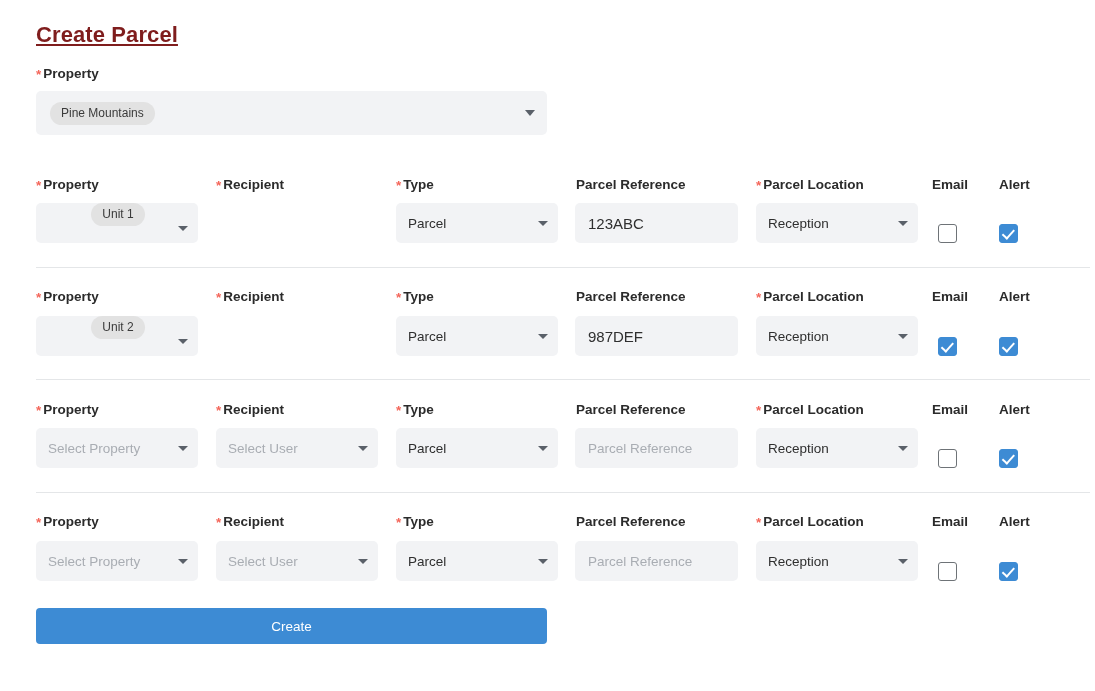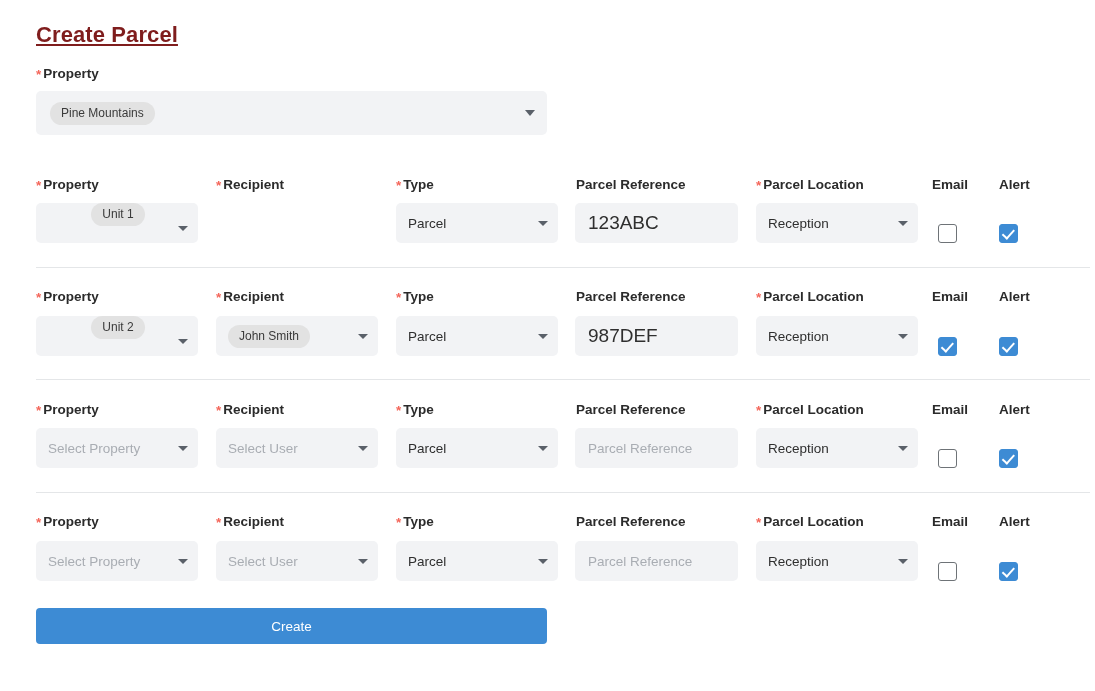--- a/index.html
+++ b/index.html
@@ -101,21 +101,21 @@
     font-size: 13.5px;
     color: #2f2f2f;
     white-space: nowrap;
   }
   .placeholder {
     font-size: 13.5px;
     color: #a9adb3;
     white-space: nowrap;
   }
   .input-val {
-    font-size: 19px;
+    font-size: 15px;
     color: #2f2f2f;
     white-space: nowrap;
   }
 
   .caret {
     margin-left: auto;
     width: 0; height: 0;
     border-left: 5px solid transparent;
     border-right: 5px solid transparent;
     border-top: 5.5px solid #5a6069;
@@ -229,24 +229,20 @@
   <div class="field-label" style="position:absolute;left:396px;top:289px;"><span class="req-star">*</span><span>Type</span></div>
   <div class="field-label" style="position:absolute;left:576px;top:289px;">Parcel Reference</div>
   <div class="field-label" style="position:absolute;left:756px;top:289px;"><span class="req-star">*</span><span>Parcel Location</span></div>
   <div class="field-label" style="position:absolute;left:932px;top:289px;">Email</div>
   <div class="field-label" style="position:absolute;left:999px;top:289px;">Alert</div>
 
   <div class="ctl" style="left:36px;top:316px;width:162px;flex-direction:column;">
     <span class="chip">Unit 2</span>
     <span class="caret"></span>
   </div>
-  <div class="ctl" style="left:216px;top:316px;width:162px;">
-    <span class="chip">John Smith</span>
-    <span class="caret"></span>
-  </div>
   <div class="ctl" style="left:396px;top:316px;width:162px;">
     <span class="plain-val">Parcel</span>
     <span class="caret"></span>
   </div>
   <div class="ctl input-ctl" style="left:575px;top:316px;width:163px;">
     <span class="input-val">987DEF</span>
   </div>
   <div class="ctl" style="left:756px;top:316px;width:162px;">
     <span class="plain-val">Reception</span>
     <span class="caret"></span>

